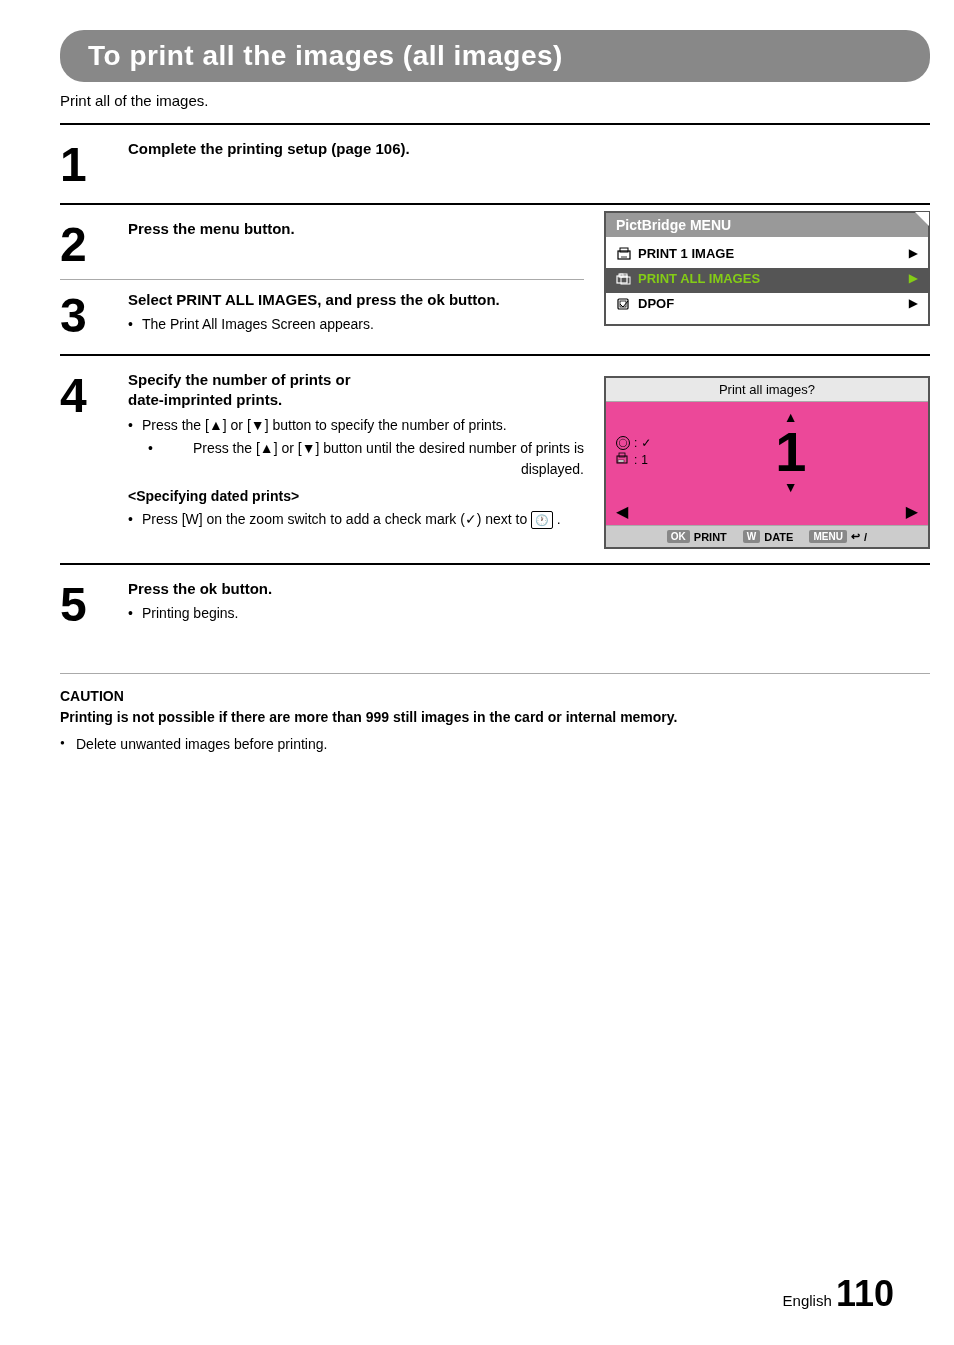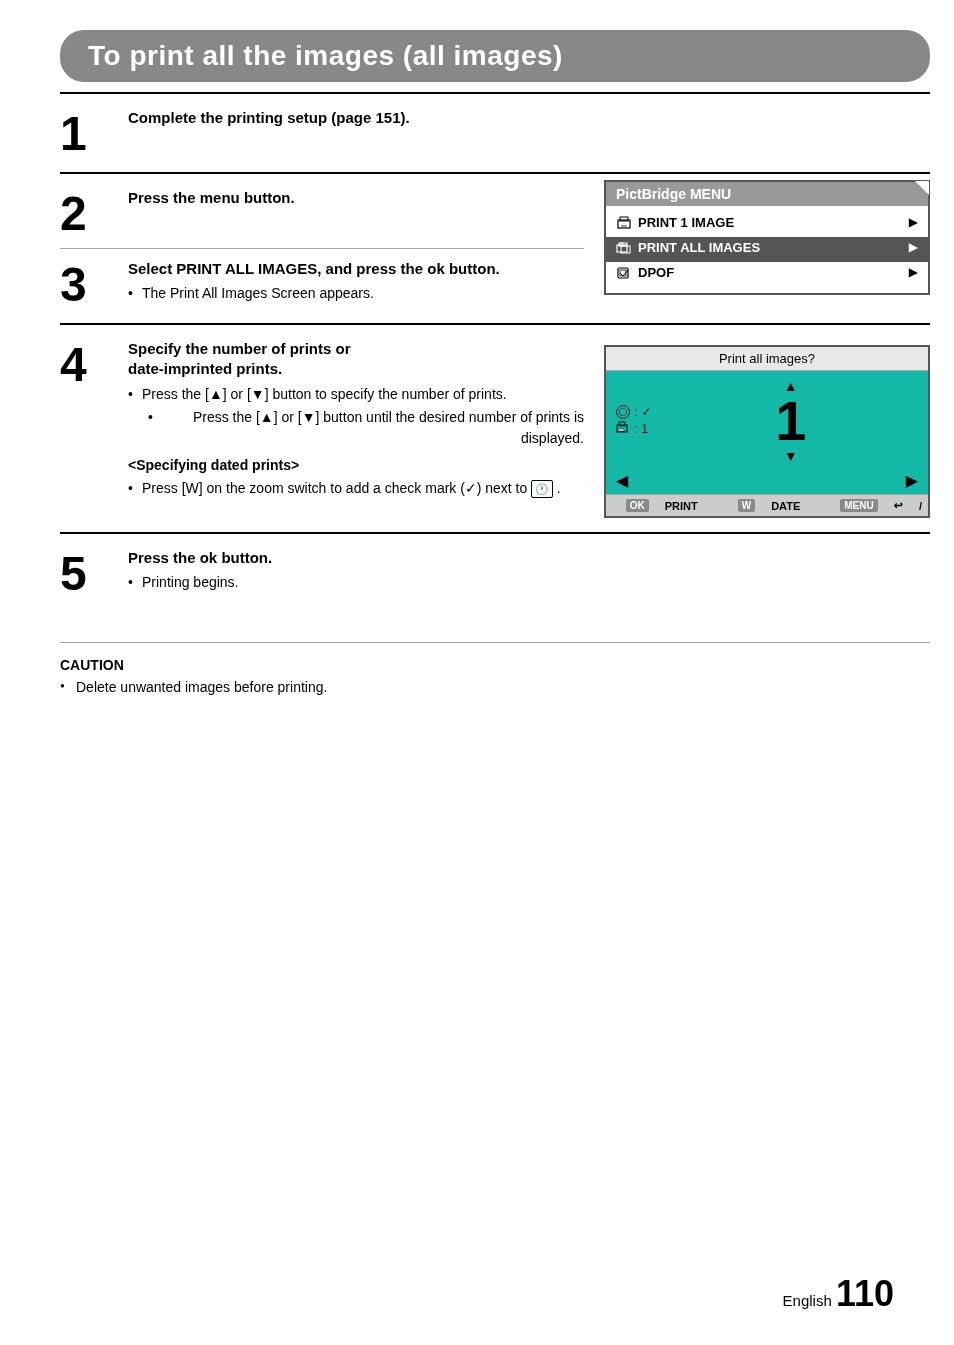--- a/index.html
+++ b/index.html
@@ -143,21 +143,21 @@
     .menu-item {
       display: flex;
       align-items: flex-start;
       padding: 3px 10px;
       font-size: 13px;
       font-weight: normal;
     }
 
     .menu-item.highlighted {
       background: #555;
-      color: #ffffff;
+      color: #84cc16;
     }
 
     .menu-item-icon {
       width: 22px;
       font-size: 13px;
       flex-shrink: 0;
     }
 
     .menu-item-text {
       flex: 1;
@@ -165,21 +165,21 @@
       font-size: 13px;
     }
 
     .arrow-right {
       font-size: 12px;
     }
 
     
     .print-box {
       border: 2px solid #555;
-      background: #14b8a6;
+      background: #ec4899;
       margin-top: 6px;
     }
 
     .print-box-title {
       background: #e8e8e8;
       text-align: center;
       font-size: 13px;
       padding: 4px 8px;
       border-bottom: 1px solid #aaa;
     }
@@ -228,22 +228,22 @@
       align-items: center;
       justify-content: space-between;
       padding: 0 10px 4px 10px;
       font-size: 16px;
     }
 
     .print-box-footer {
       background: #ccc;
       display: flex;
       align-items: center;
-      justify-content: flex-end;
-      gap: 16px;
+      justify-content: center;
+      gap: 4px;
       padding: 4px 6px;
       font-size: 11px;
       font-weight: bold;
       border-top: 1px solid #aaa;
     }
 
     .footer-btn {
       background: #888;
       color: #fff;
       border-radius: 2px;
@@ -350,27 +350,28 @@
 </head>
 <body>
 
 <div class="page-wrapper">
 
   
   <div class="title-box">
     <h1>To print all the images (all images)</h1>
   </div>
 
+  <p class="subtitle">Print all of the images.</p>
 
   <div class="steps-container">
 
     <div class="step1-row">
       <div class="step-number">1</div>
       <div class="step-content">
-        <div class="step-title">Complete the printing setup (page 151).</div>
+        <div class="step-title">Complete the printing setup (page 106).</div>
       </div>
     </div>
 
     <div style="display:flex; border-bottom: 2px solid #000;">
       <div style="flex:1;">
 
         <div style="display:flex; align-items:flex-start; padding: 14px 0 10px 0; border-bottom: 1px solid #aaa;">
           <div class="step-number">2</div>
           <div class="step-content">
             <div class="step-title">Press the menu button.</div>
@@ -538,20 +539,21 @@
           </ul>
         </div>
       </div>
     </div>
 
   </div>
 
   
   <div class="caution-section" style="margin-top: 30px;">
     <div class="caution-label">CAUTION</div>
+    <div class="caution-text">Printing is not possible if there are more than 999 still images in the card or internal memory.</div>
     <div class="caution-body">
       <ul>
         <li>Delete unwanted images before printing.</li>
       </ul>
     </div>
   </div>
 
   
   <div class="page-number">
     <span class="lang">English</span>

